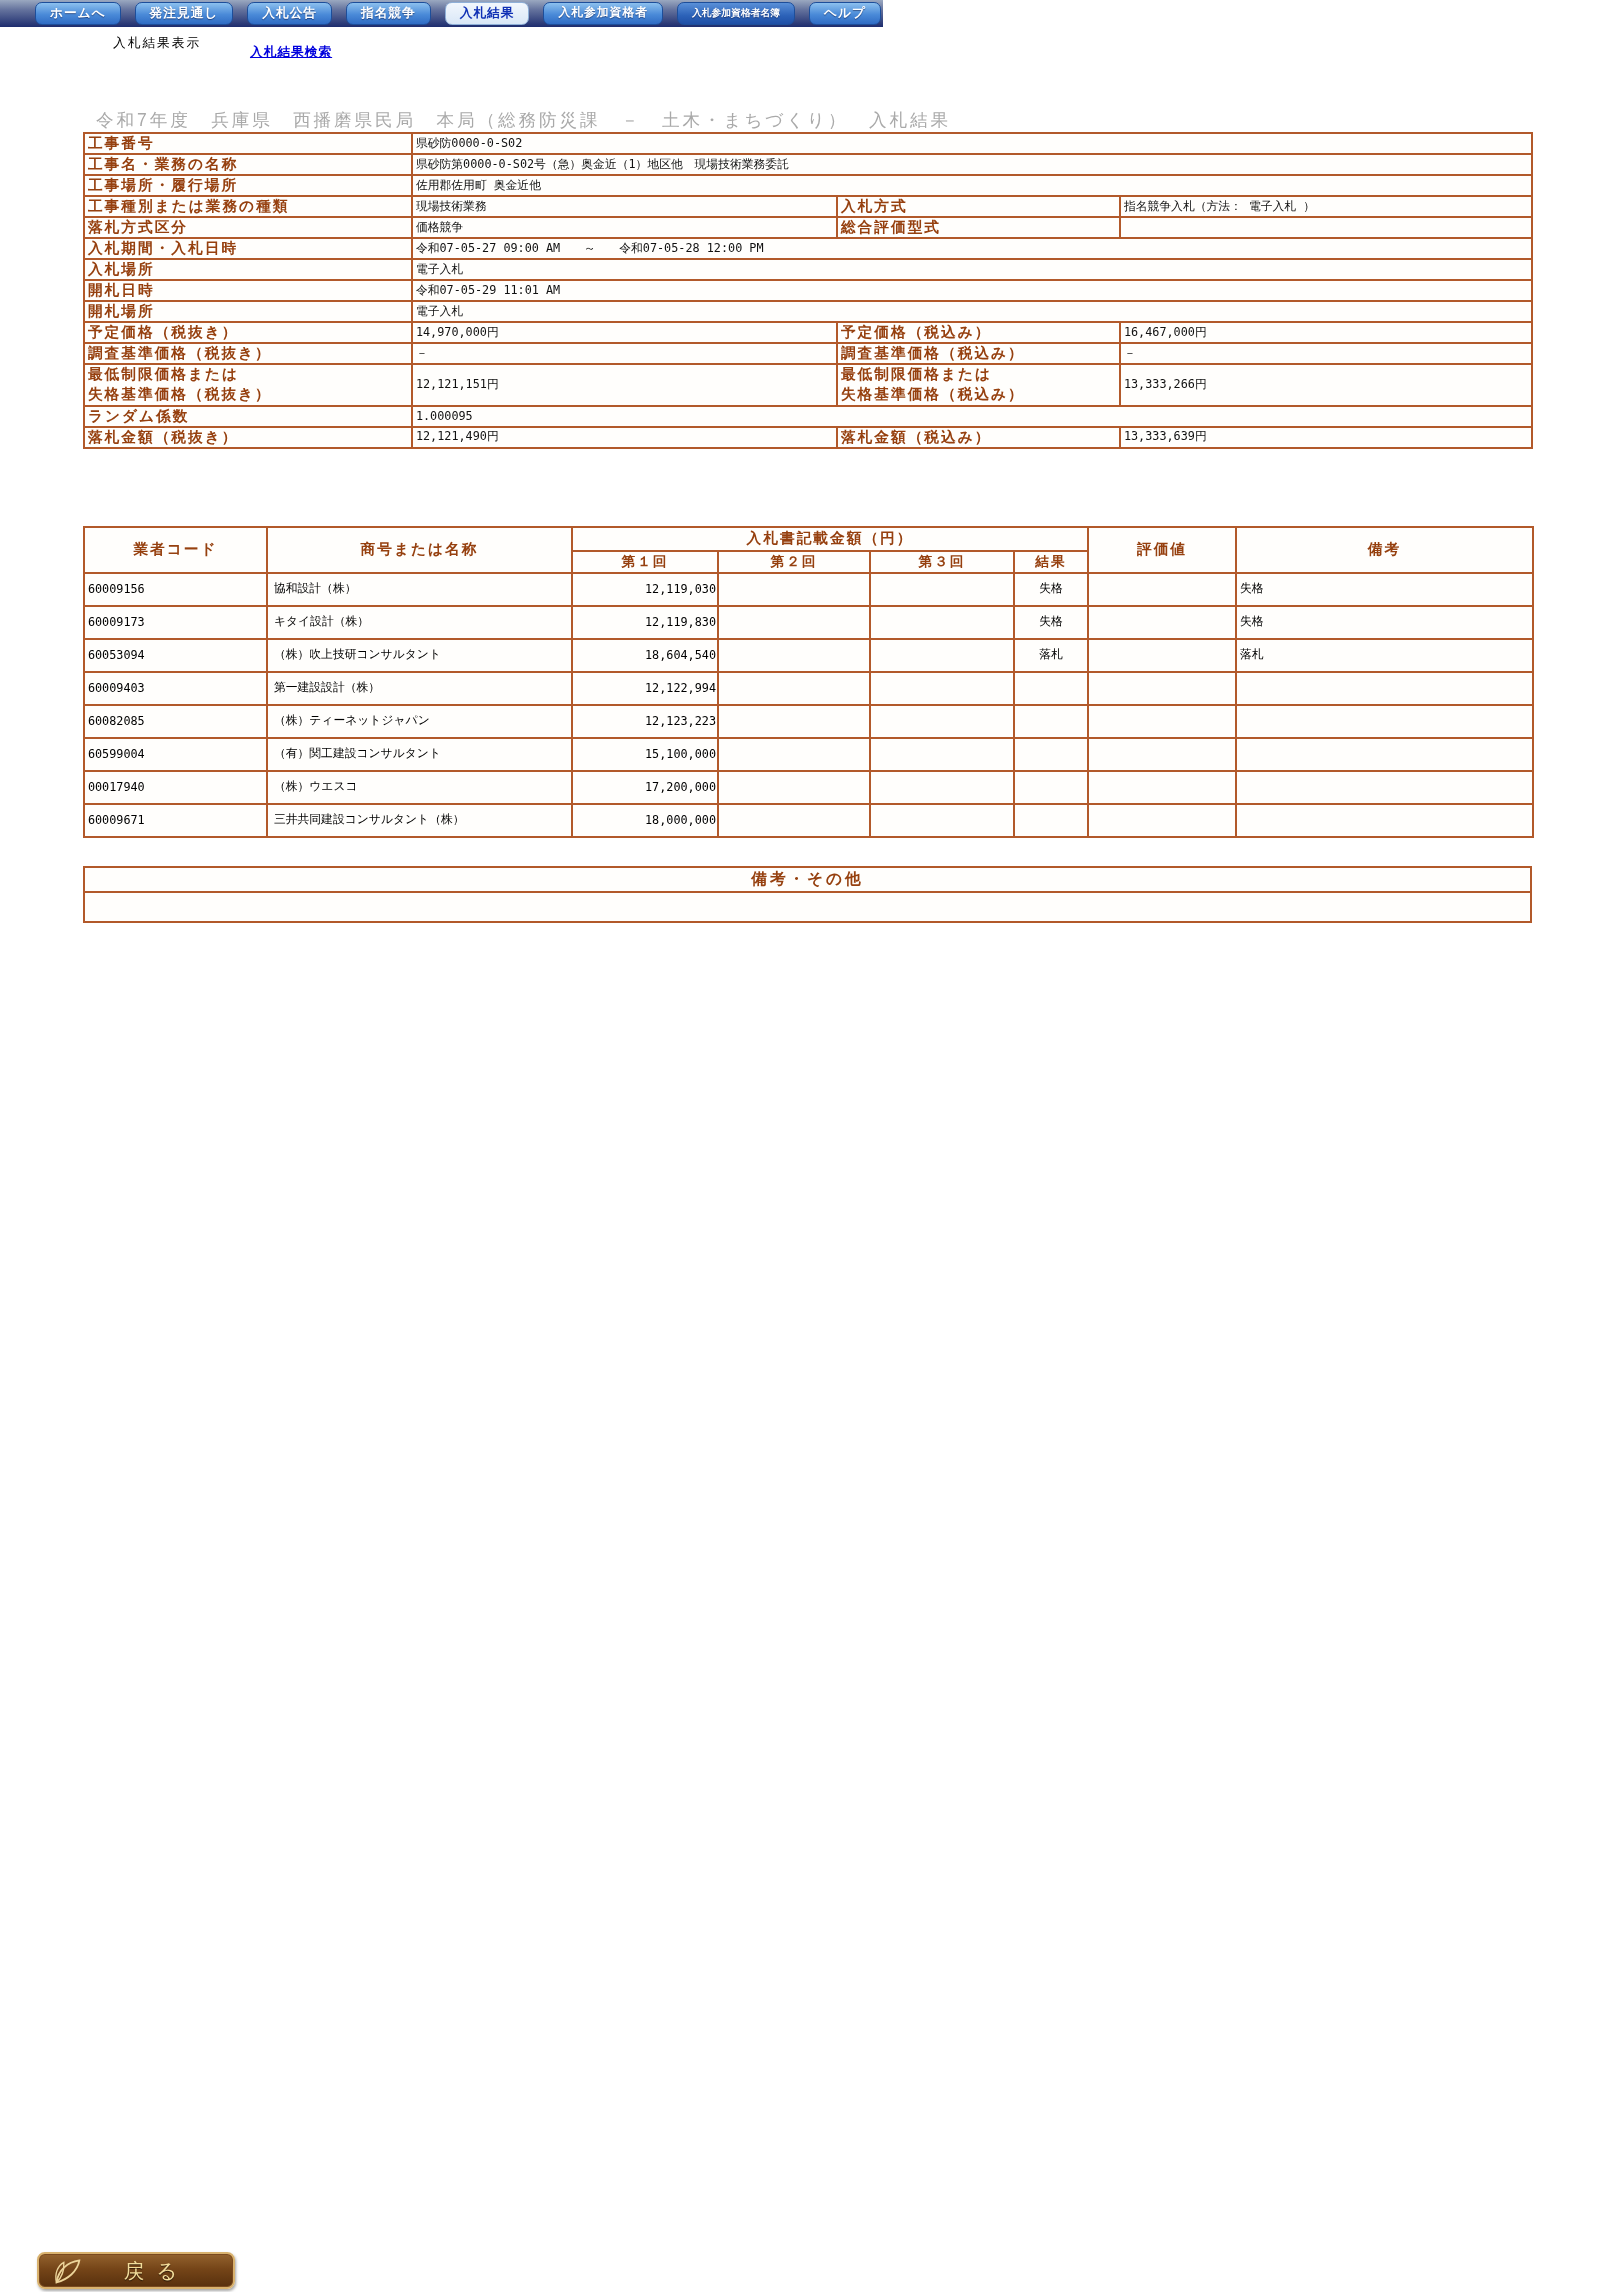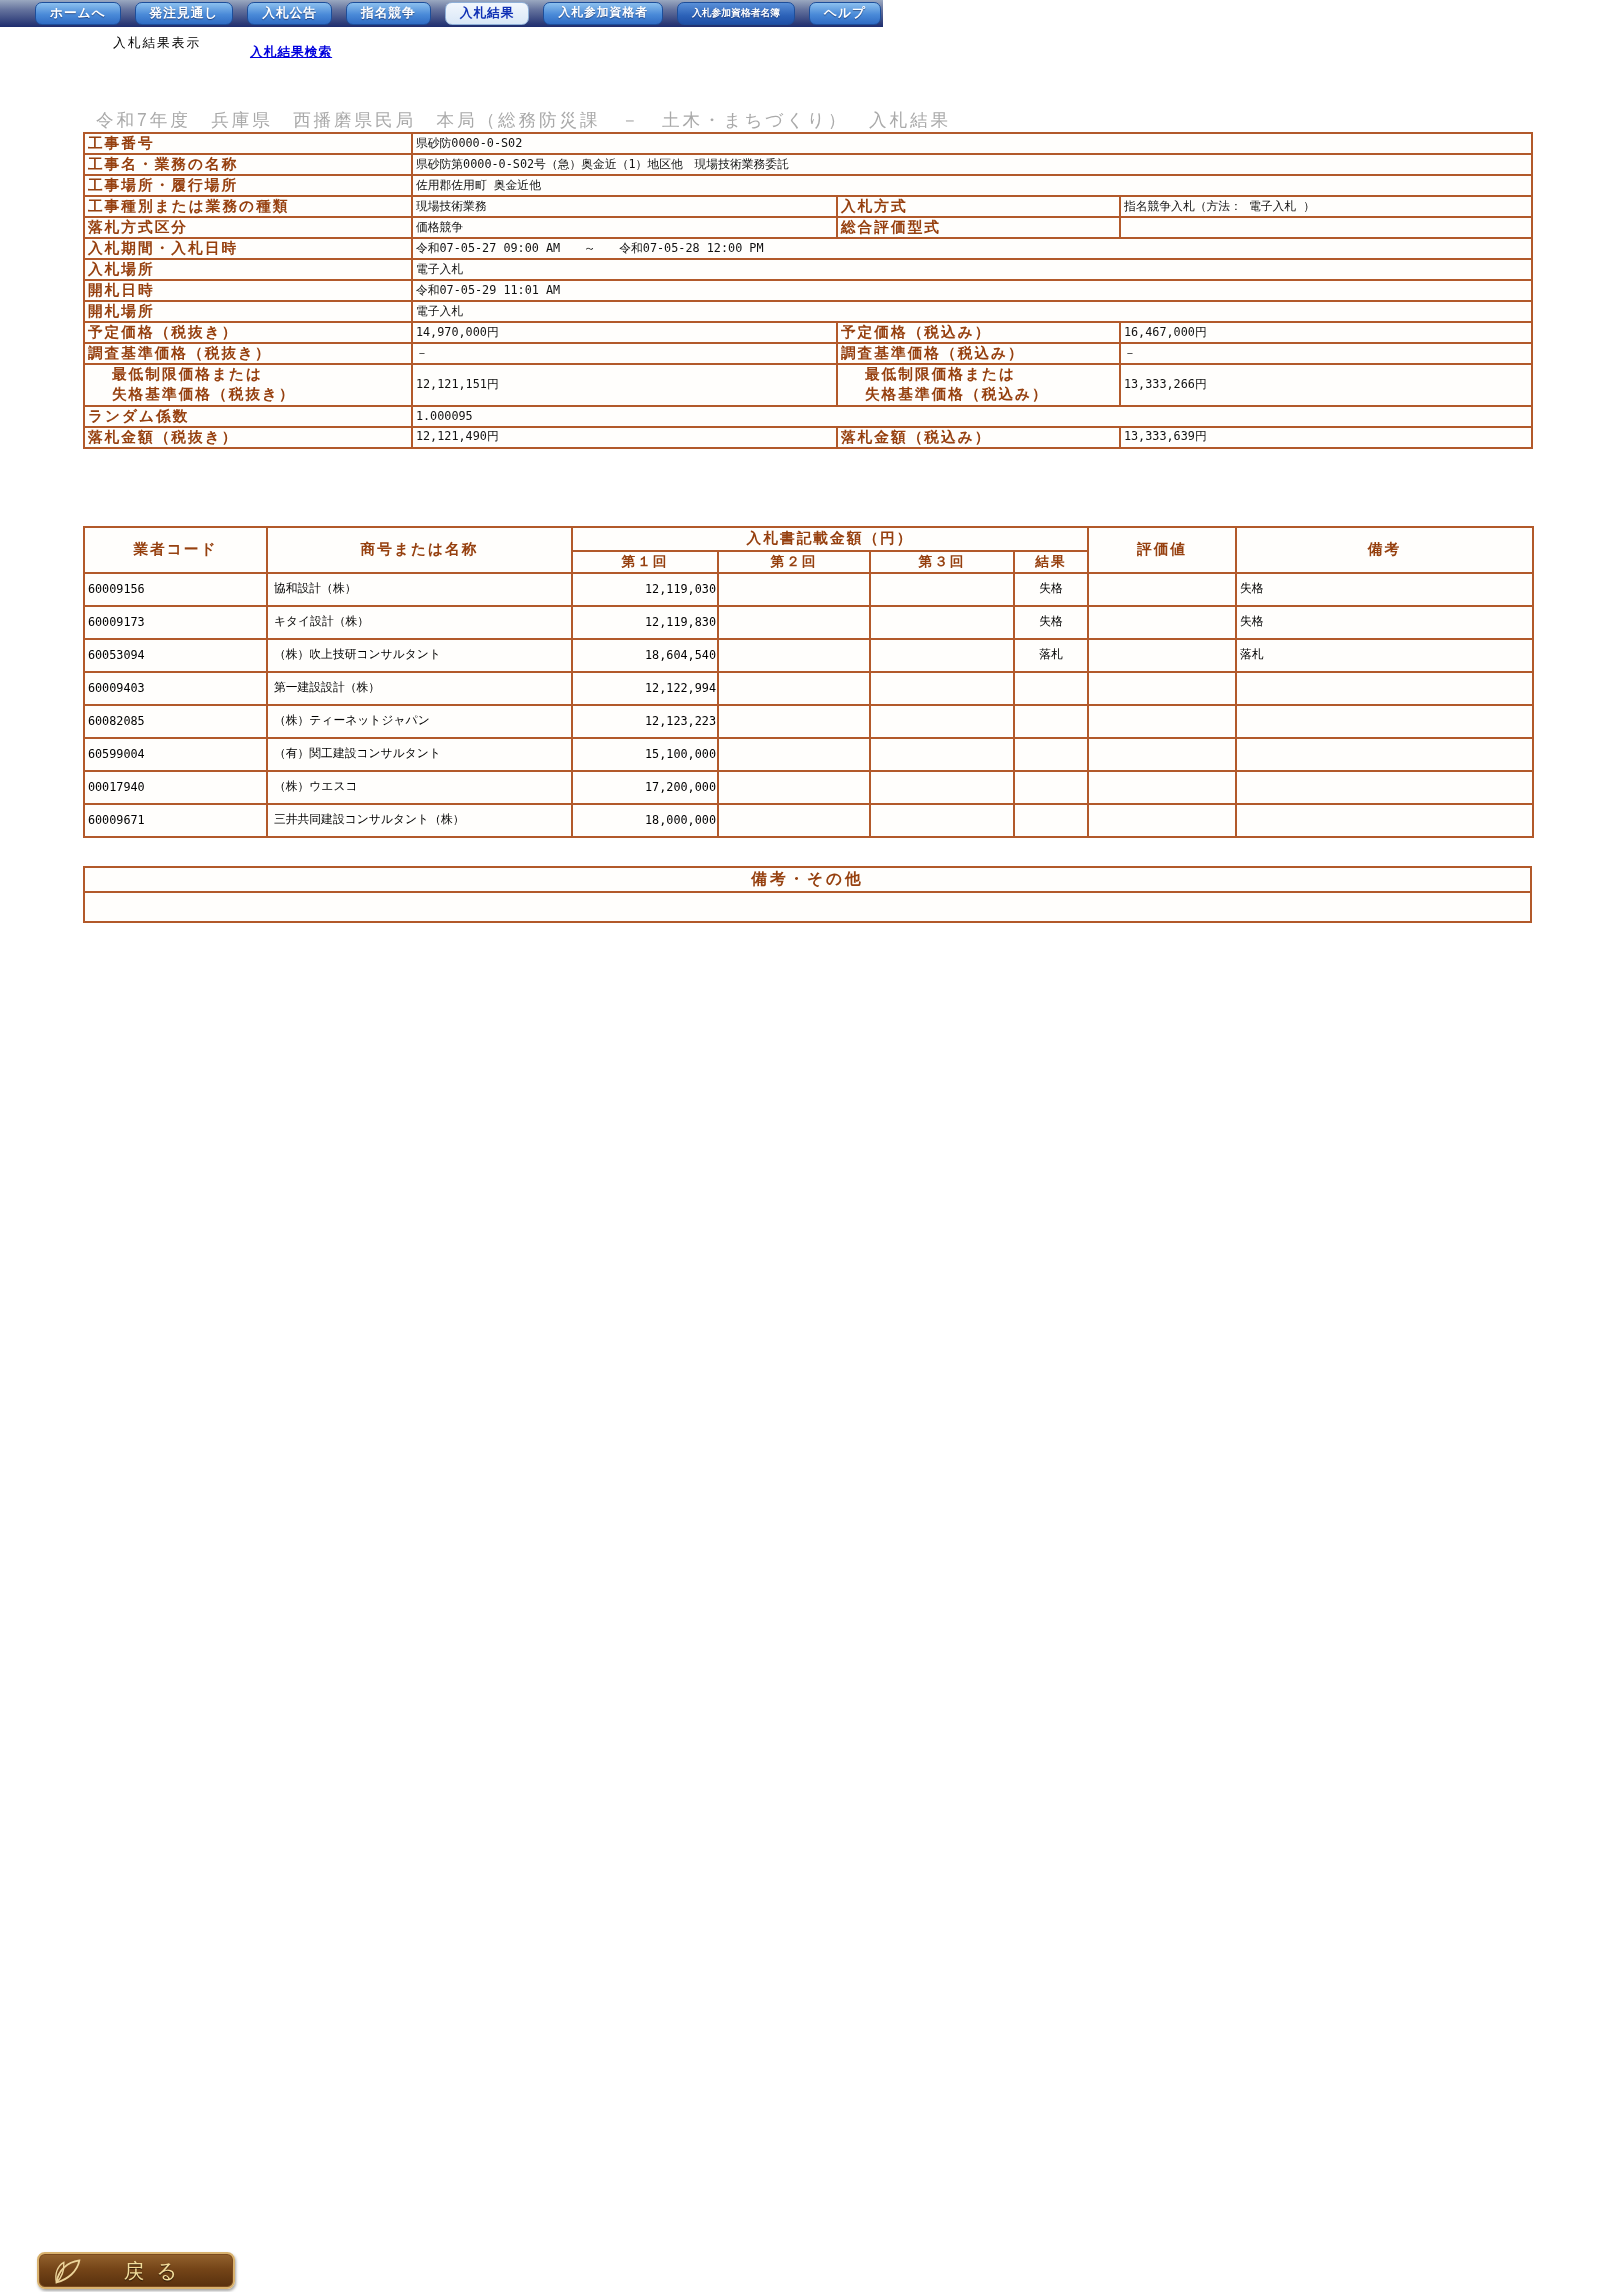--- a/index.html
+++ b/index.html
@@ -37,21 +37,21 @@
   .result-title { position:absolute; left:96px; top:108px; font-size:17.6px; color:#a9a9a9;
                   letter-spacing:2.9px; white-space:nowrap; }
 
   
   table.detail {
     position:absolute; left:83px; top:132px; width:1449px;
     border-collapse:collapse; table-layout:fixed; background:#fffefc;
   }
   table.detail td { border:2px solid #b2592a; padding:0 2.9px; height:19px; overflow:hidden; white-space:nowrap; }
   td.lbl { color:#96400f; font-weight:bold; font-size:14.7px; letter-spacing:2px; padding-left:3.9px; }
-  td.lbl .l2 { display:block; line-height:1.35;margin-left:24px; }
+  td.lbl .l2 { display:block; line-height:1.35; }
   td.val { font-family:"DejaVu Sans Mono", monospace; font-size:11.8px; color:#111; }
 
   
   table.bidders {
     position:absolute; left:83px; top:526px; width:1449px;
     border-collapse:collapse; table-layout:fixed; background:#fffefc;
   }
   table.bidders th, table.bidders td { border:2px solid #b2592a; overflow:hidden; white-space:nowrap; }
   table.bidders th {
     color:#96400f; font-weight:bold; font-size:14.7px; letter-spacing:2px;

